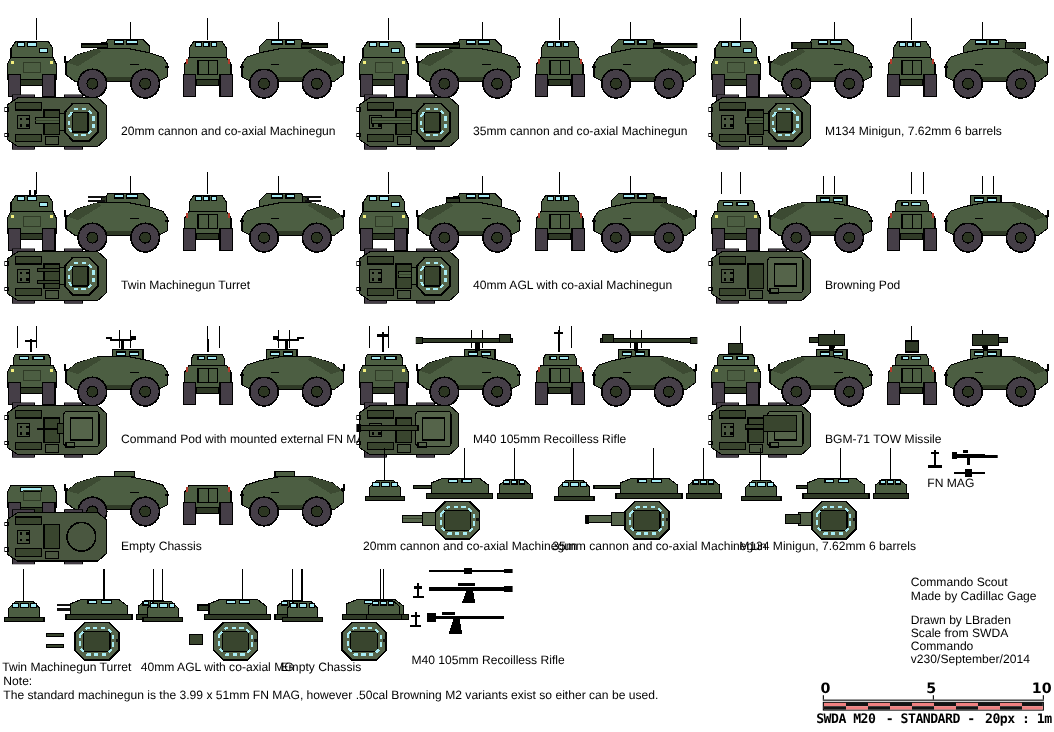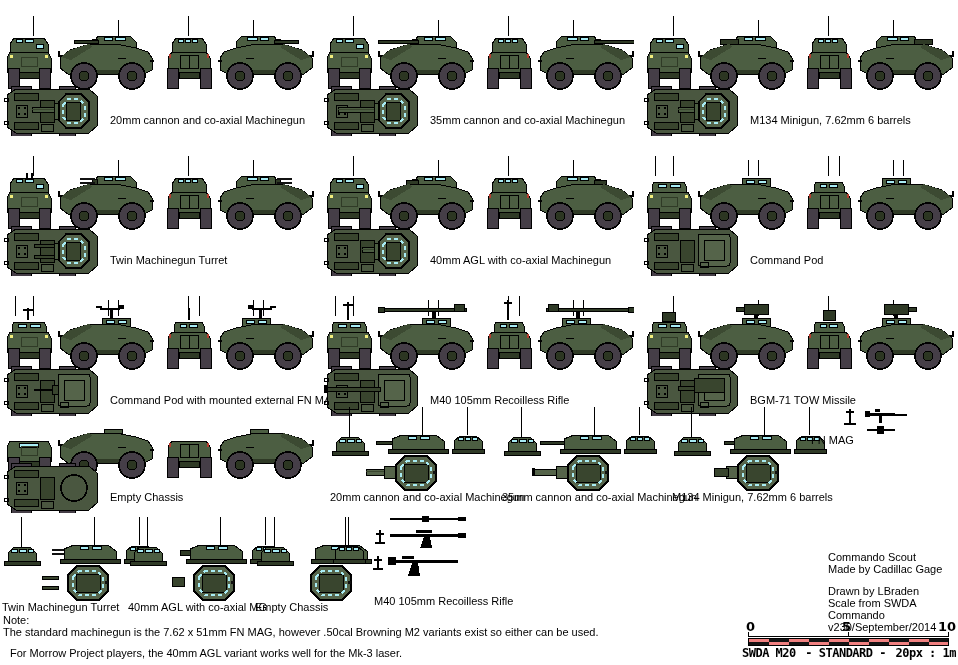--- a/index.html
+++ b/index.html
@@ -2,21 +2,21 @@
 <html><head>
 <meta charset="utf-8">
 <style>
   html,body{margin:0;padding:0;background:#fff;}
   #diagram{position:relative;width:958px;height:665px;background:#ffffff;overflow:hidden;
            font-family:"Liberation Sans",sans-serif;}
   #diagram svg{position:absolute;}
   .lbl{position:absolute;font:11px "Liberation Sans",sans-serif;color:#000;white-space:nowrap;}
   .note-block{position:absolute;left:3px;top:614px;font:11px "Liberation Sans",sans-serif;color:#000;}
   .note-line2{margin-top:9px;padding-left:7px;}
-  .credits{position:absolute;left:828px;top:551px;width:130px;font:11px "Liberation Sans",sans-serif;color:#000;line-height:12px;}
+  .credits{position:absolute;left:828px;top:524px;width:130px;font:11px "Liberation Sans",sans-serif;color:#000;line-height:12px;}
   .credits .gap{height:10px;}
   .vrow{display:flex;justify-content:flex-start;width:128px;}
   .scalebar{position:absolute;left:742px;top:619px;width:214px;}
   .ticks{position:relative;height:13px;font:bold 13px "DejaVu Sans",sans-serif;color:#000;}
   .t0{position:absolute;left:4px;top:0;}
   .t5{position:absolute;left:100px;top:0;}
   .t10{position:absolute;right:0px;top:0;}
   .bar-line{position:relative;margin-left:6px;width:201px;height:4px;border-bottom:1px solid #000;}
   .bar-line i{position:absolute;bottom:0;width:1px;height:4px;background:#000;}
   .stripe{position:relative;margin-left:6px;margin-top:1px;width:201px;height:8px;border:1px solid #000;box-sizing:border-box;}
@@ -596,21 +596,21 @@
         <rect x="14" y="21" width="2" height="2" fill="#000"></rect>
         <rect x="20" y="21" width="2" height="2" fill="#000"></rect>
         <rect x="14" y="27" width="2" height="2" fill="#000"></rect>
         <rect x="20" y="27" width="2" height="2" fill="#000"></rect>
         <rect x="36" y="14" width="14" height="22" fill="#39452e" stroke="#000" stroke-width="1"></rect>
         <rect x="37" y="38" width="12" height="7" fill="none" stroke="#000" stroke-width="1"></rect>
         <rect x="54" y="8" width="32" height="32" rx="3" fill="#55644a" stroke="#000"></rect>
         <rect x="60" y="14" width="20" height="20" fill="none" stroke="#000" stroke-width="1"></rect>
         <rect x="56" y="36" width="8" height="5" fill="none" stroke="#000" stroke-width="1"></rect>
       </svg>
-      <div class="lbl" style="left:750px;top:254px">Command Pod</div>
+      <div class="lbl" style="left:750px;top:254px">Browning Pod</div>
     </div>
     <div>
       <svg style="left:6px;top:296px" width="46" height="74" viewBox="0 0 46 74" shape-rendering="crispEdges">
         <rect x="27" y="0" width="1" height="20" fill="#000"></rect>
         <rect x="9" y="0" width="1" height="20" fill="#000"></rect>
         <polygon points="8,26 38,26 40,30 40,36 6,36 6,30" fill="#4c5e42" stroke="#000" stroke-width="1"></polygon>
         <rect x="12" y="28" width="8" height="3" fill="#a8ecf4" stroke="#000" stroke-width="1"></rect>
         <rect x="24" y="28" width="10" height="3" fill="#a8ecf4" stroke="#000" stroke-width="1"></rect>
         <rect x="21" y="12" width="2" height="12" fill="#000"></rect>
         <rect x="17" y="13" width="10" height="2" fill="#000"></rect>
@@ -1200,21 +1200,21 @@
         <rect x="4" y="6" width="26" height="3" fill="#000"></rect>
         <rect x="0" y="4" width="5" height="6" fill="#000"></rect>
         <rect x="30" y="7" width="12" height="2" fill="#000"></rect>
         <rect x="10" y="2" width="5" height="3" fill="#000"></rect>
         <rect x="14" y="9" width="3" height="7" fill="#000"></rect>
       </svg>
       <svg style="left:867px;top:426px" width="30" height="8" viewBox="0 0 30 8" shape-rendering="crispEdges">
         <rect x="0" y="3" width="28" height="2" fill="#000"></rect>
         <rect x="10" y="0" width="7" height="8" fill="#000"></rect>
       </svg>
-      <div class="lbl" style="left:811px;top:434px">FN MAG</div>
+      <div class="lbl" style="left:843px;top:434px">FN MAG</div>
     </div>
     <div>
       <svg style="left:374px;top:530px" width="12" height="20" viewBox="0 0 12 20" shape-rendering="crispEdges">
         <rect x="5" y="0" width="2" height="12" fill="#000"></rect>
         <rect x="1" y="12" width="10" height="2" fill="#000"></rect>
         <rect x="2" y="3" width="8" height="2" fill="#000"></rect>
       </svg>
       <svg style="left:372px;top:556px" width="12" height="20" viewBox="0 0 12 20" shape-rendering="crispEdges">
         <rect x="5" y="0" width="2" height="12" fill="#000"></rect>
         <rect x="1" y="12" width="10" height="2" fill="#000"></rect>
@@ -1235,22 +1235,21 @@
         <rect x="6" y="6" width="64" height="3" fill="#000"></rect>
         <rect x="0" y="3" width="8" height="8" fill="#000"></rect>
         <rect x="14" y="2" width="12" height="3" fill="#000"></rect>
         <polygon points="24,9 20,22 32,22 30,9" fill="#000"></polygon>
       </svg>
       <div class="lbl" style="left:374px;top:595px">M40 105mm Recoilless Rifle</div>
     </div>
 
   <div class="note-block">
     <div>Note:</div>
-    <div>The standard machinegun is the 7.62 x 51mm FN MAG, however .50cal Browning M2 variants exist so either can be used.</div>
-    <div class="note-line2">For Morrow Project players, the 40mm AGL variant works well for the Mk-3 laser.</div>
+    <div>The standard machinegun is the 3.99 x 51mm FN MAG, however .50cal Browning M2 variants exist so either can be used.</div>
   </div>
 
   <div class="credits">
     <div>Commando Scout</div>
     <div>Made by Cadillac Gage</div>
     <div class="gap"></div>
     <div>Drawn by LBraden</div>
     <div>Scale from SWDA Commando</div>
     <div class="vrow">
       <span>v2</span>

